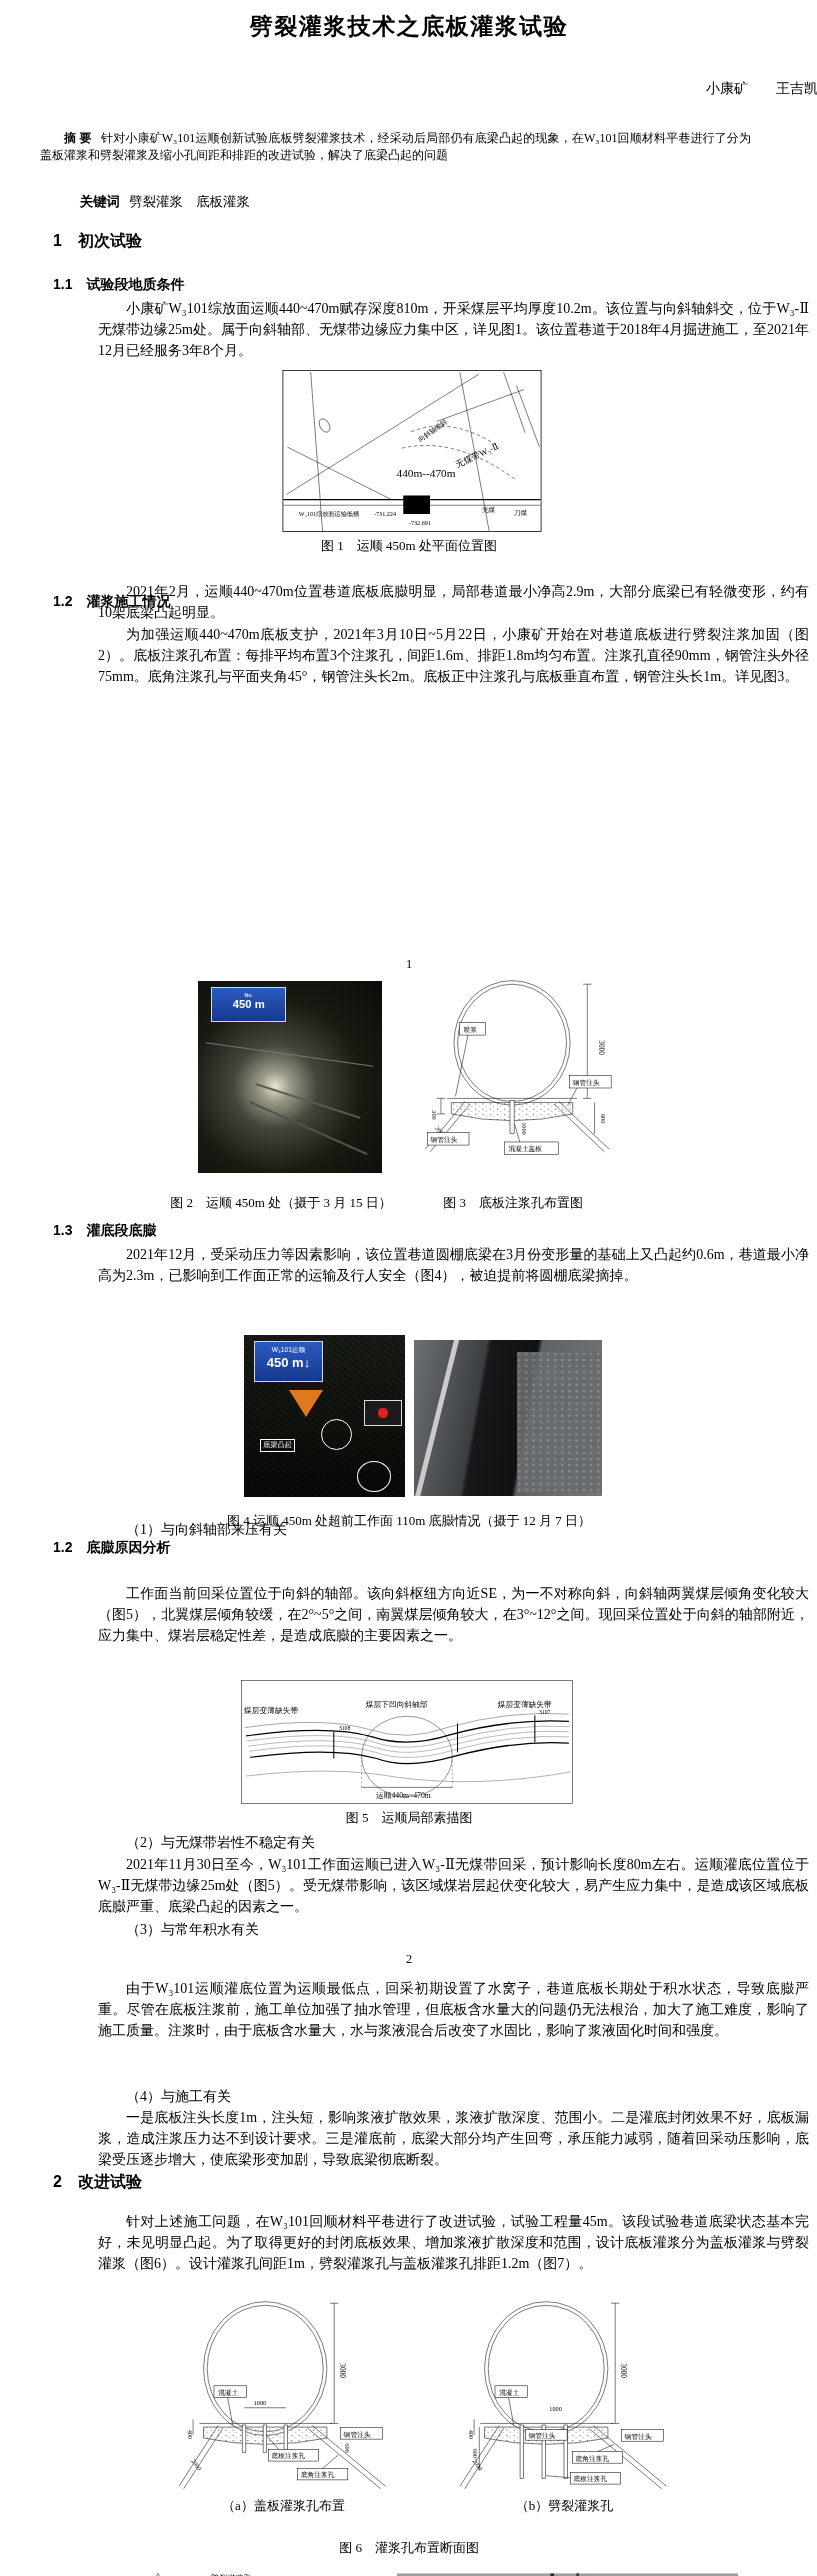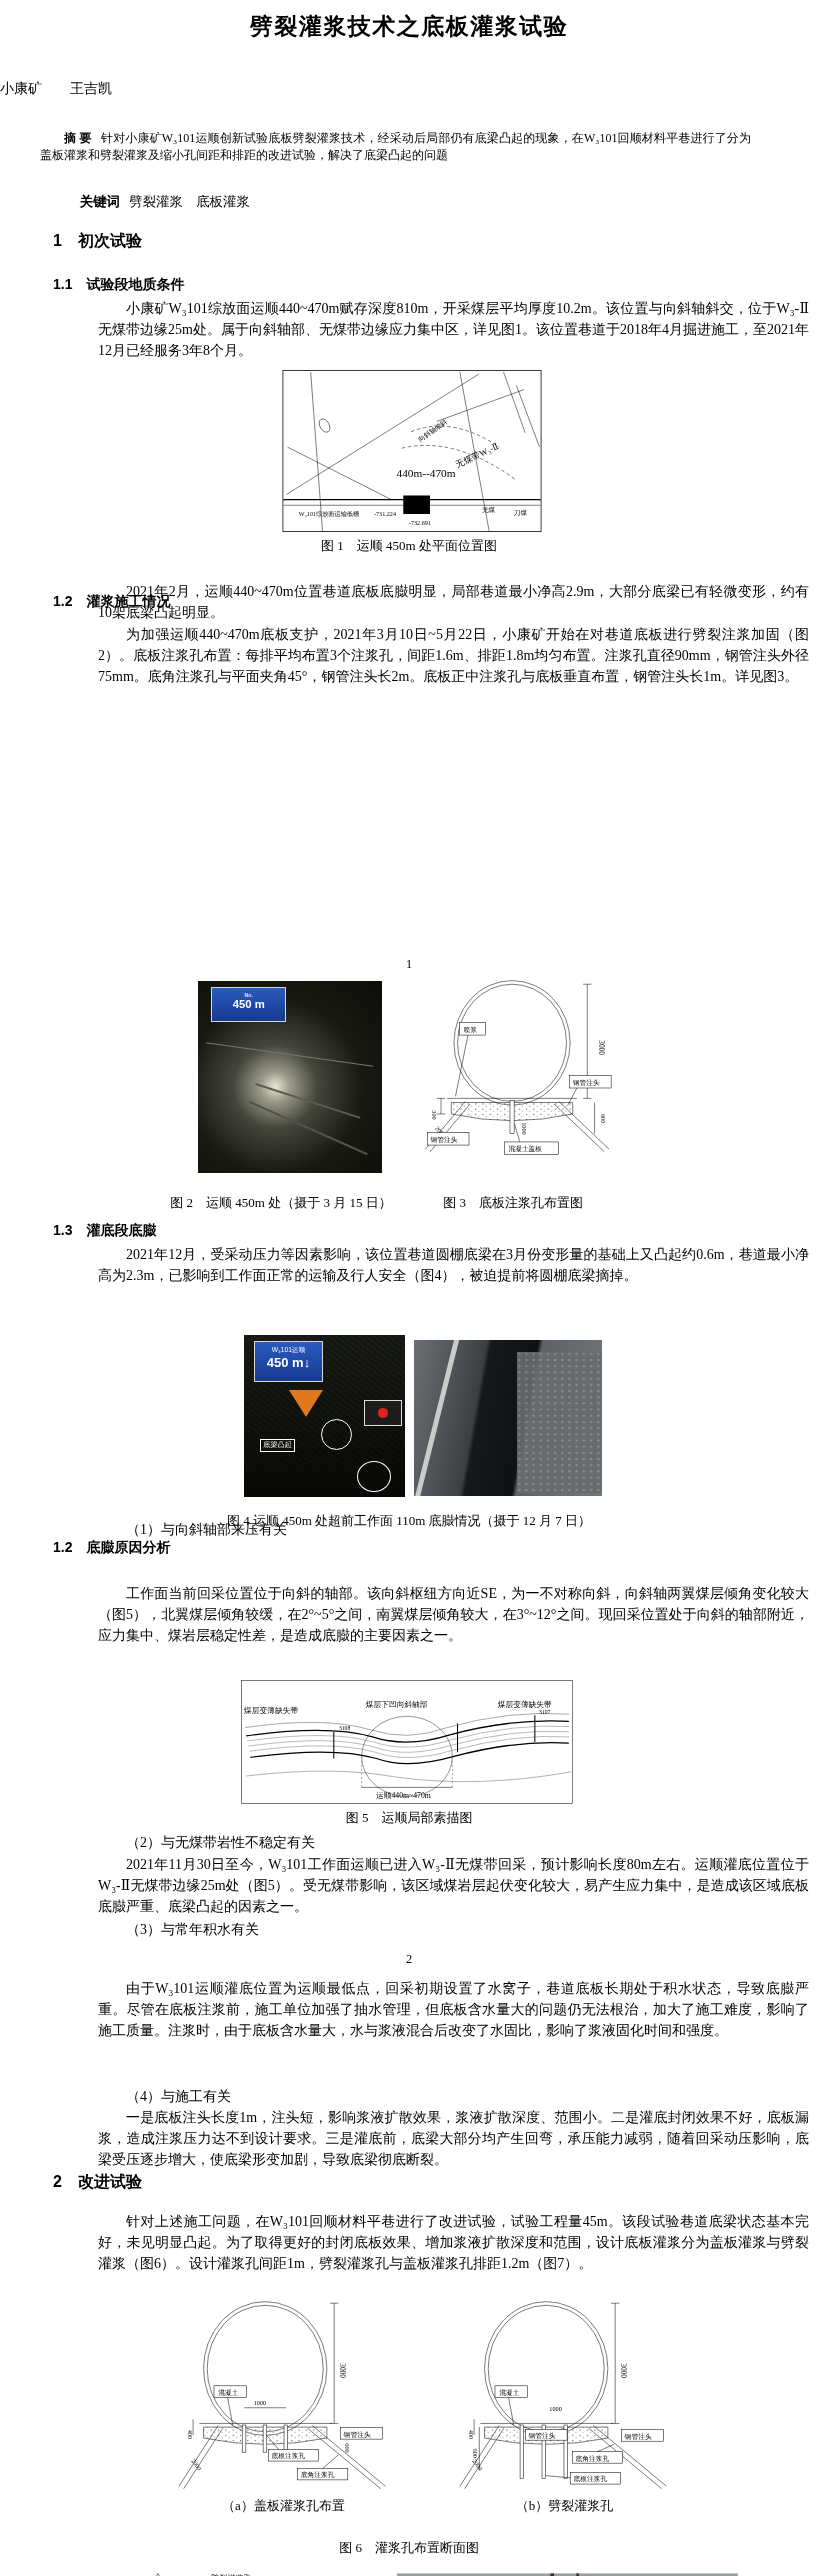--- a/index.html
+++ b/index.html
@@ -1,21 +1,21 @@
 <!DOCTYPE html>
 <html style="font-size:8.2px"><head>
 <meta charset="utf-8">
 <style>
   html,body{margin:0;padding:0;background:#ffffff;}
   .page{position:relative;width:818px;height:3932px;background:#fff;color:#000;
         font-family:"Liberation Serif","DejaVu Serif",serif;overflow:hidden;}
   .blk{position:absolute;}
   .doc-title{left:0;width:818px;text-align:center;font-family:"Liberation Sans","DejaVu Sans",sans-serif;
              font-weight:bold;font-size:23px;letter-spacing:1.5px;}
-  .authors{left:0;width:818px;text-align:left;font-size:14px;}
+  .authors{left:0;width:818px;text-align:right;font-size:14px;}
   .abs-text{left:40px;width:711px;font-size:12px;line-height:17px;text-align:justify;text-indent:2em;}
   .kw{left:53px;width:711px;font-size:13.4px;text-indent:2em;}
   .lbl{font-family:"Liberation Sans","DejaVu Sans",sans-serif;font-weight:bold;margin-right:9.3px;}
   .h1{left:53px;width:711px;font-family:"Liberation Sans","DejaVu Sans",sans-serif;font-weight:bold;font-size:16px;}
   .h2{left:53px;width:711px;font-family:"Liberation Sans","DejaVu Sans",sans-serif;font-weight:bold;font-size:14px;}
   .body-text{left:53px;width:711px;font-size:14px;line-height:21px;text-align:justify;margin-left:45px;}
   .indent{text-indent:2em;}
   .caption{font-size:13px;text-align:center;}
   .cap-full{left:0;width:818px;}
   .pageno{left:0;width:818px;text-align:center;font-size:12.4px;}

